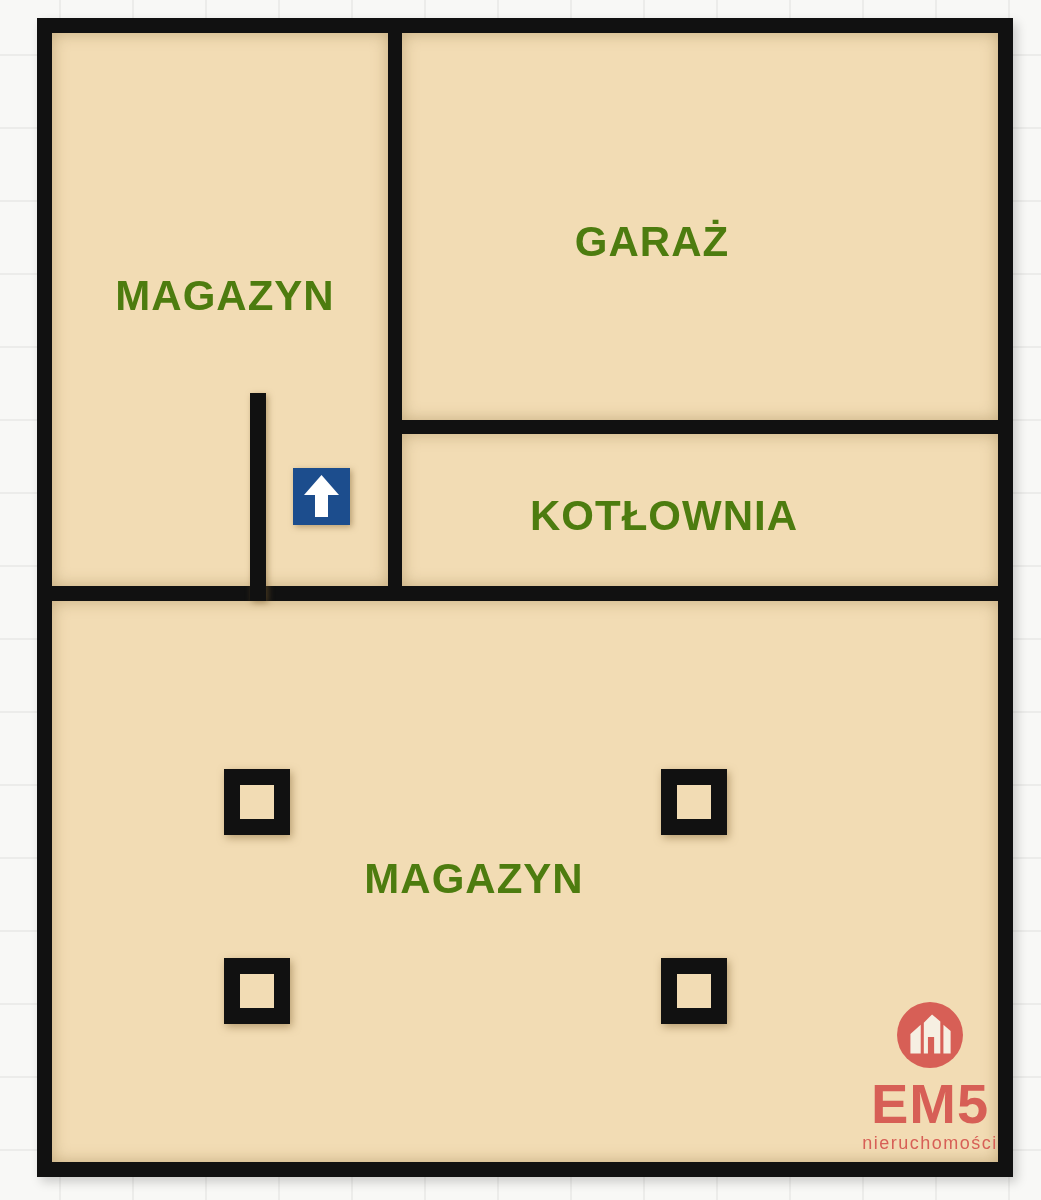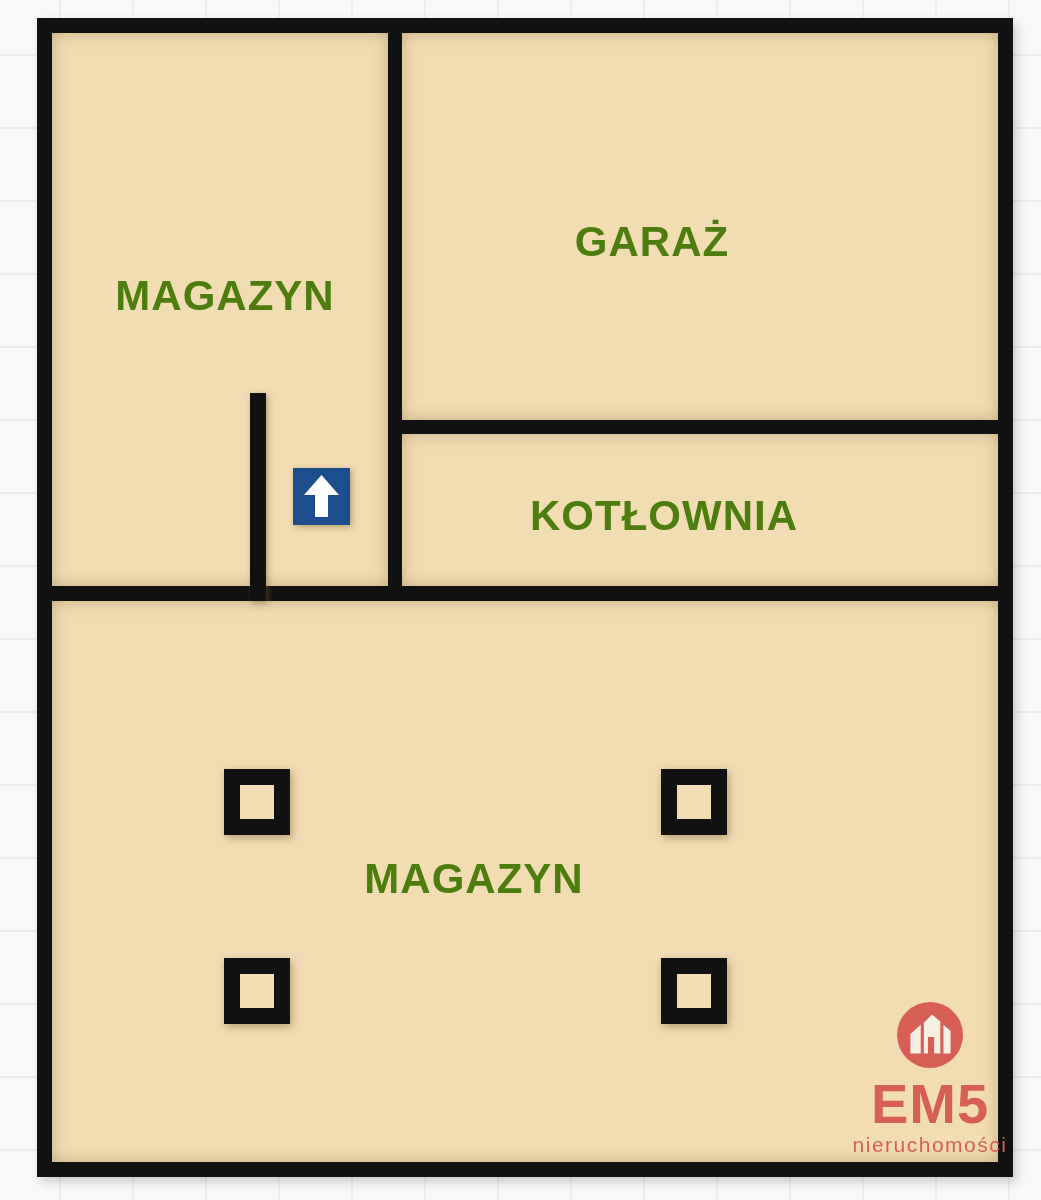--- a/index.html
+++ b/index.html
@@ -69,21 +69,21 @@
   .logo{
     position:absolute;left:786px;top:984px;width:214px;
     display:flex;flex-direction:column;align-items:center;
     color:var(--logo_red,#d75f56);
   }
   .logo-circle{width:66px;height:66px;margin-bottom:11px;}
   .logo-brand{
     font-size:56px;font-weight:bold;line-height:.9;letter-spacing:1px;
   }
   .logo-subtitle{
-    font-size:21px;letter-spacing:1.5px;margin-top:4px;
+    font-size:18px;letter-spacing:1.5px;margin-top:4px;
   }
 </style>
 </head>
 <body>
 
 <div class="stage">
   <div class="plan">
 
     <div class="room room-pralnia"></div>
     <div class="room room-garaz"></div>

